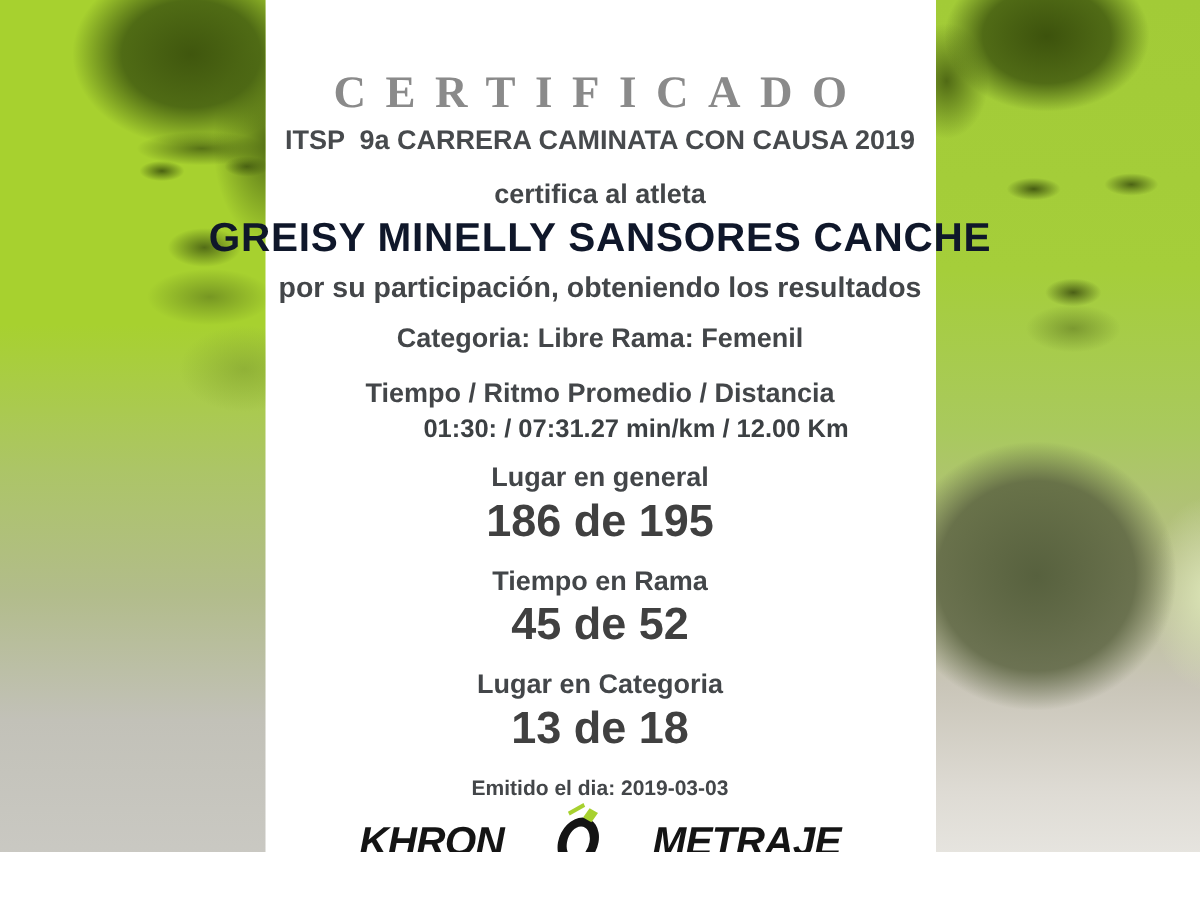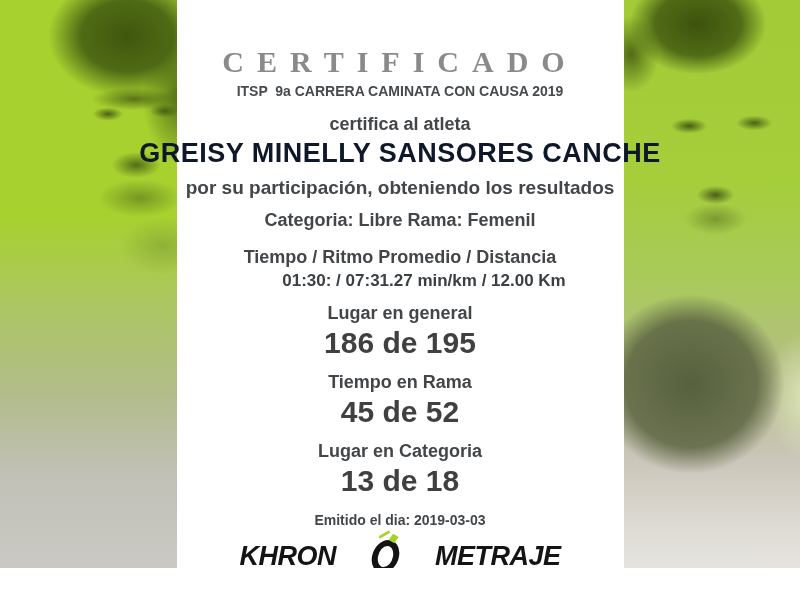--- a/index.html
+++ b/index.html
@@ -32,21 +32,21 @@
       radial-gradient(44px 22px at 52% 36.5%, rgba(88,112,30,.55) 0%, rgba(88,112,30,0) 72%),
       radial-gradient(120px 115px at 38% 64%, rgba(82,92,58,.95) 0%, rgba(92,100,66,.85) 55%, rgba(92,100,66,0) 78%),
       radial-gradient(55px 90px at 103% 66%, rgba(222,232,185,.9) 0%, rgba(222,232,185,0) 72%),
       linear-gradient(180deg, #a2cb37 0%, #a5ce3a 30%, #a9c95e 48%, #b5bd86 62%, #c9c5b8 76%, #dedbd4 88%, #ecebe7 100%);
   }
 
   
   .content { position:absolute; inset:0; text-align:center; color:#434649; z-index:2; }
   .title { margin:46px 0 0 0; font-family:"Liberation Serif", serif; font-size:30px; font-weight:700;
            letter-spacing:13px; color:#8a8a8a; line-height:1.05; }
-  .event { margin-top:5px; font-size:14px; font-weight:700; white-space:pre-wrap; color:#474a4d; }
+  .event { margin-top:5px; font-size:18px; font-weight:700; white-space:pre-wrap; color:#474a4d; }
   .certifies { margin-top:15px; font-size:18px; font-weight:600; }
   .athlete { margin-top:3px; font-size:27px; font-weight:700; color:#0f172a; letter-spacing:.5px; }
   .participation { margin-top:8px; font-size:19px; font-weight:600; }
   .category { margin-top:11px; font-size:18px; font-weight:700; }
   .results-header { margin-top:16px; font-size:18px; font-weight:700; }
   .results-values { margin-top:3px; font-size:17px; font-weight:700; color:#3c4043;padding-left:48px; }
   .placement-label { margin-top:12px; font-size:18px; font-weight:700; }
   .placement-value { margin-top:2px; font-size:30px; font-weight:700; color:#404040; }
   .issued { margin-top:14px; font-size:14px; font-weight:600; }
 

